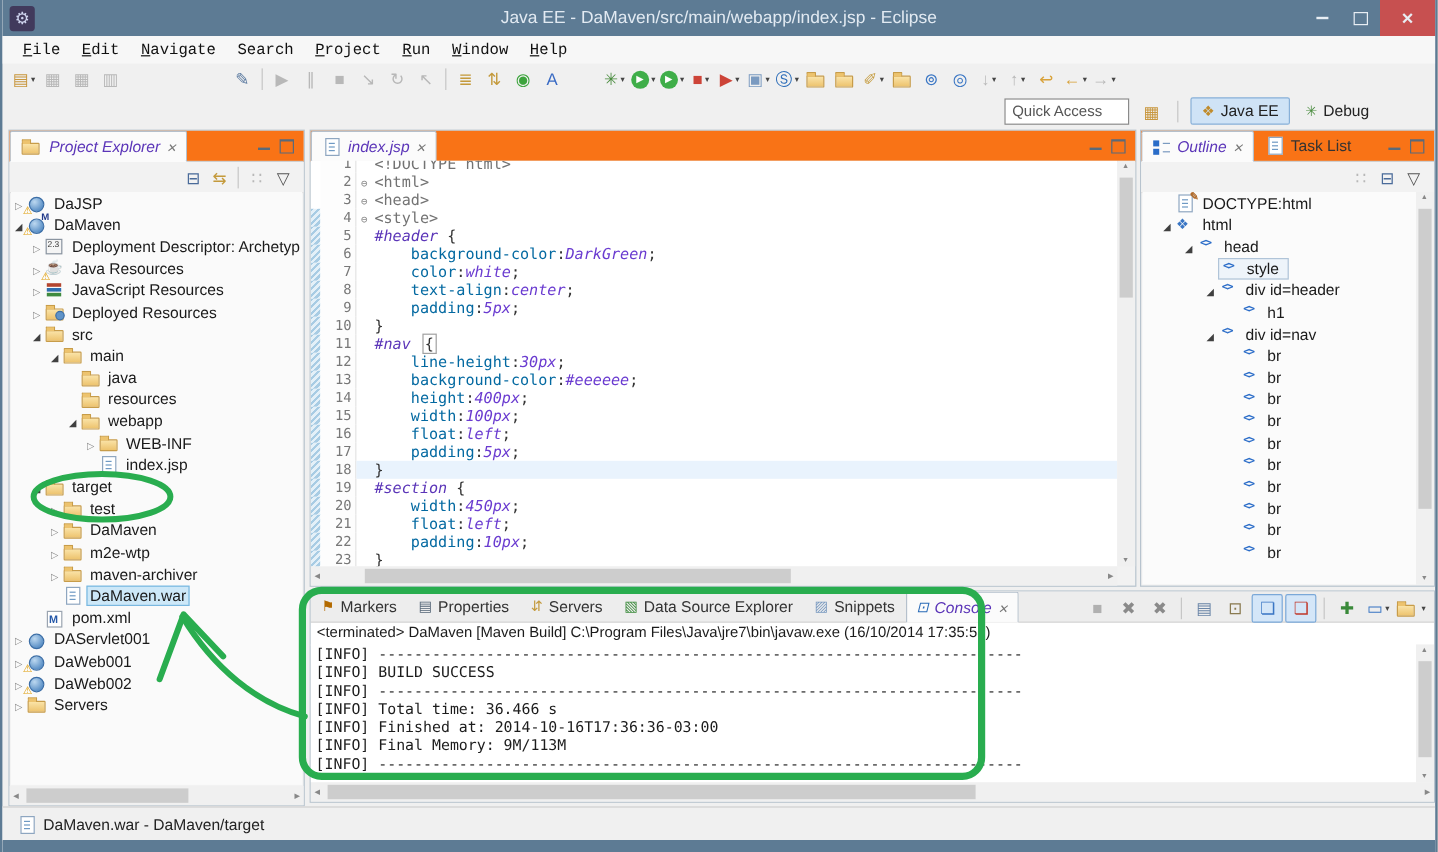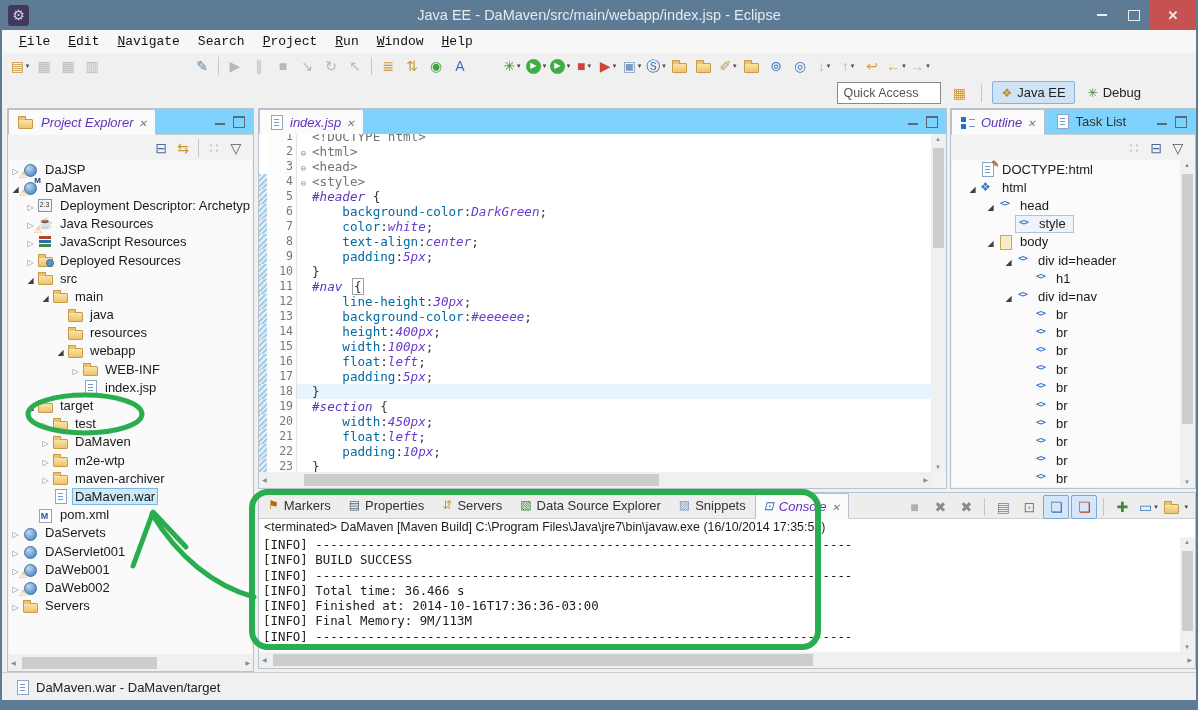--- a/index.html
+++ b/index.html
@@ -32,21 +32,21 @@
   .tb2{position:absolute;top:79px;left:0;right:0;height:27px;display:flex;align-items:center;
        justify-content:flex-end;padding-right:46px;gap:6px;}
   .qa-input{width:92px;height:18px;border:1px solid #8a8a8a;background:#fff;font-size:12.5px;
             font-family:"Liberation Sans",sans-serif;padding:1px 5px;color:#333;}
   .qa-input::placeholder{color:#555;}
   .persp{display:flex;align-items:center;gap:5px;padding:3px 8px;font-size:13px;color:#222;border:1px solid transparent;}
   .persp.active{background:#cfe3f6;border:1px solid #88b0d8;border-radius:2px;}
   .pglyph{font-size:12px;}
   
   .panel{position:absolute;background:#f2f2f2;border:1px solid #b7c3ce;box-sizing:border-box;}
-  .vtabs{height:25px;display:flex;align-items:flex-end;background:#7dd3fc;border-bottom:1px solid #cfcfcf;}
+  .vtabs{height:25px;display:flex;align-items:flex-end;background:#f97316;border-bottom:1px solid #cfcfcf;}
   .vtab{display:flex;align-items:center;gap:5px;height:24px;padding:0 8px;font-size:13px;color:#333;
         border:1px solid transparent;}
   .vtab.sel{background:#fbfbfb;border:1px solid #b5c0cc;border-bottom-color:#fbfbfb;border-radius:2px 2px 0 0;margin-bottom:-1px;}
   .vclose::before{content:"✕";font-size:10px;color:#777;}
   .minmax{margin-left:auto;display:flex;gap:8px;padding:0 8px 6px 0;}
   .mm-min i{display:block;width:10px;height:2px;background:#5a6a7a;margin-top:7px;}
   .mm-max i{display:block;width:10px;height:9px;border:1px solid #5a6a7a;border-top-width:2px;}
   .ptools{height:25px;display:flex;align-items:center;justify-content:flex-end;padding-right:6px;
           border-bottom:1px solid #d9d9d9;background:#f2f2f2;}
   .ptools .tbtn{min-width:20px;}
@@ -443,26 +443,20 @@
           <span class="tarrow n"></span>
           <span class="ti ti-pom">
             <span class="txt">M</span>
           </span>
           <span class="tlabel">pom.xml</span>
         </div>
         <div class="trow">
           <span style="width: 0px; flex: 0 0 auto;"></span>
           <span class="tarrow c"></span>
           <span class="ti ti-web-project"></span>
-          <span class="tlabel">DaServets</span>
-        </div>
-        <div class="trow">
-          <span style="width: 0px; flex: 0 0 auto;"></span>
-          <span class="tarrow c"></span>
-          <span class="ti ti-web-project"></span>
           <span class="tlabel">DAServlet001</span>
         </div>
         <div class="trow">
           <span style="width: 0px; flex: 0 0 auto;"></span>
           <span class="tarrow c"></span>
           <span class="ti ti-web-project">
             <span class="warn">⚠</span>
           </span>
           <span class="tlabel">DaWeb001</span>
         </div>
@@ -716,26 +710,20 @@
         </div>
         <div class="trow" style="height: 18.2px;">
           <span style="width: 50px; flex: 0 0 auto;"></span>
           <span class="tarrow n"></span>
           <span class="hovbox">
             <span class="ti ti-tag">
               <span class="txt">&lt;&gt;</span>
             </span>
             <span class="tlabel">style</span>
           </span>
-        </div>
-        <div class="trow" style="height: 18.2px;">
-          <span style="width: 32px; flex: 0 0 auto;"></span>
-          <span class="tarrow e"></span>
-          <span class="ti ti-body"></span>
-          <span class="tlabel">body</span>
         </div>
         <div class="trow" style="height: 18.2px;">
           <span style="width: 50px; flex: 0 0 auto;"></span>
           <span class="tarrow e"></span>
           <span class="ti ti-tag">
             <span class="txt">&lt;&gt;</span>
           </span>
           <span class="tlabel">div id=header</span>
         </div>
         <div class="trow" style="height: 18.2px;">

